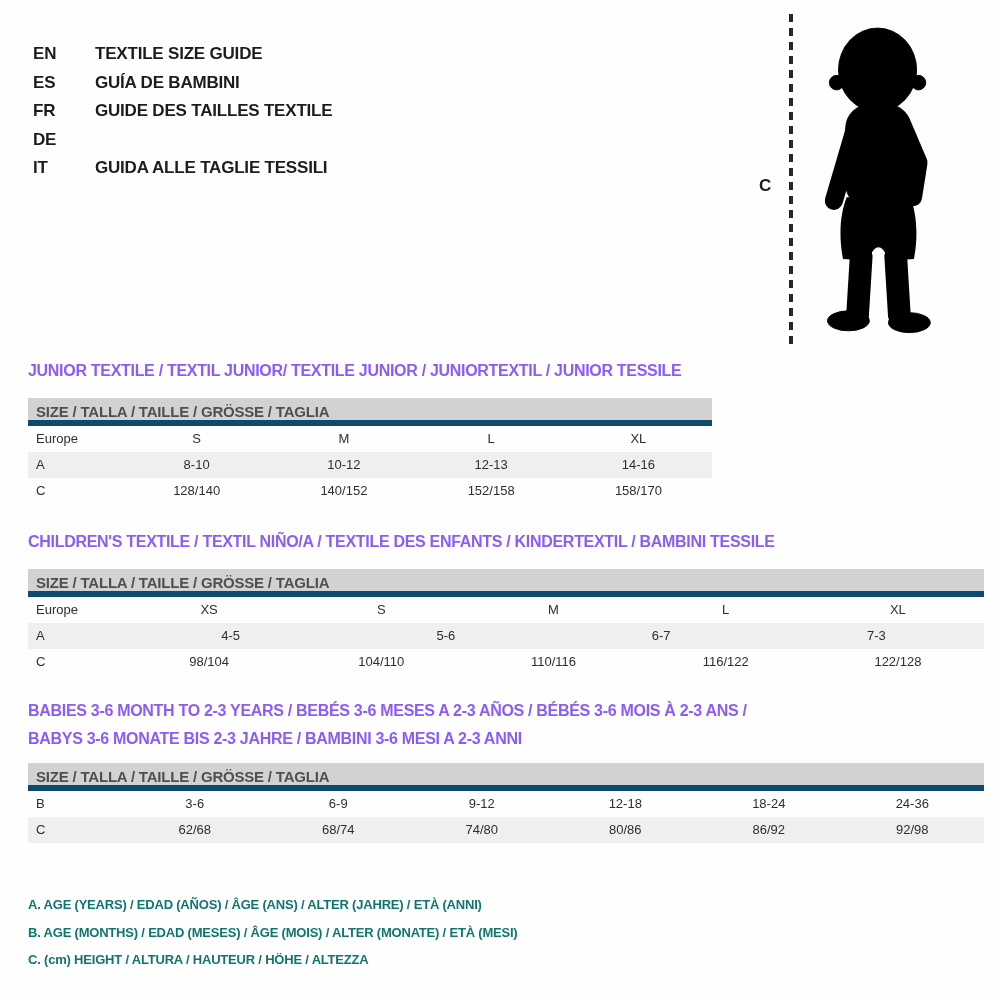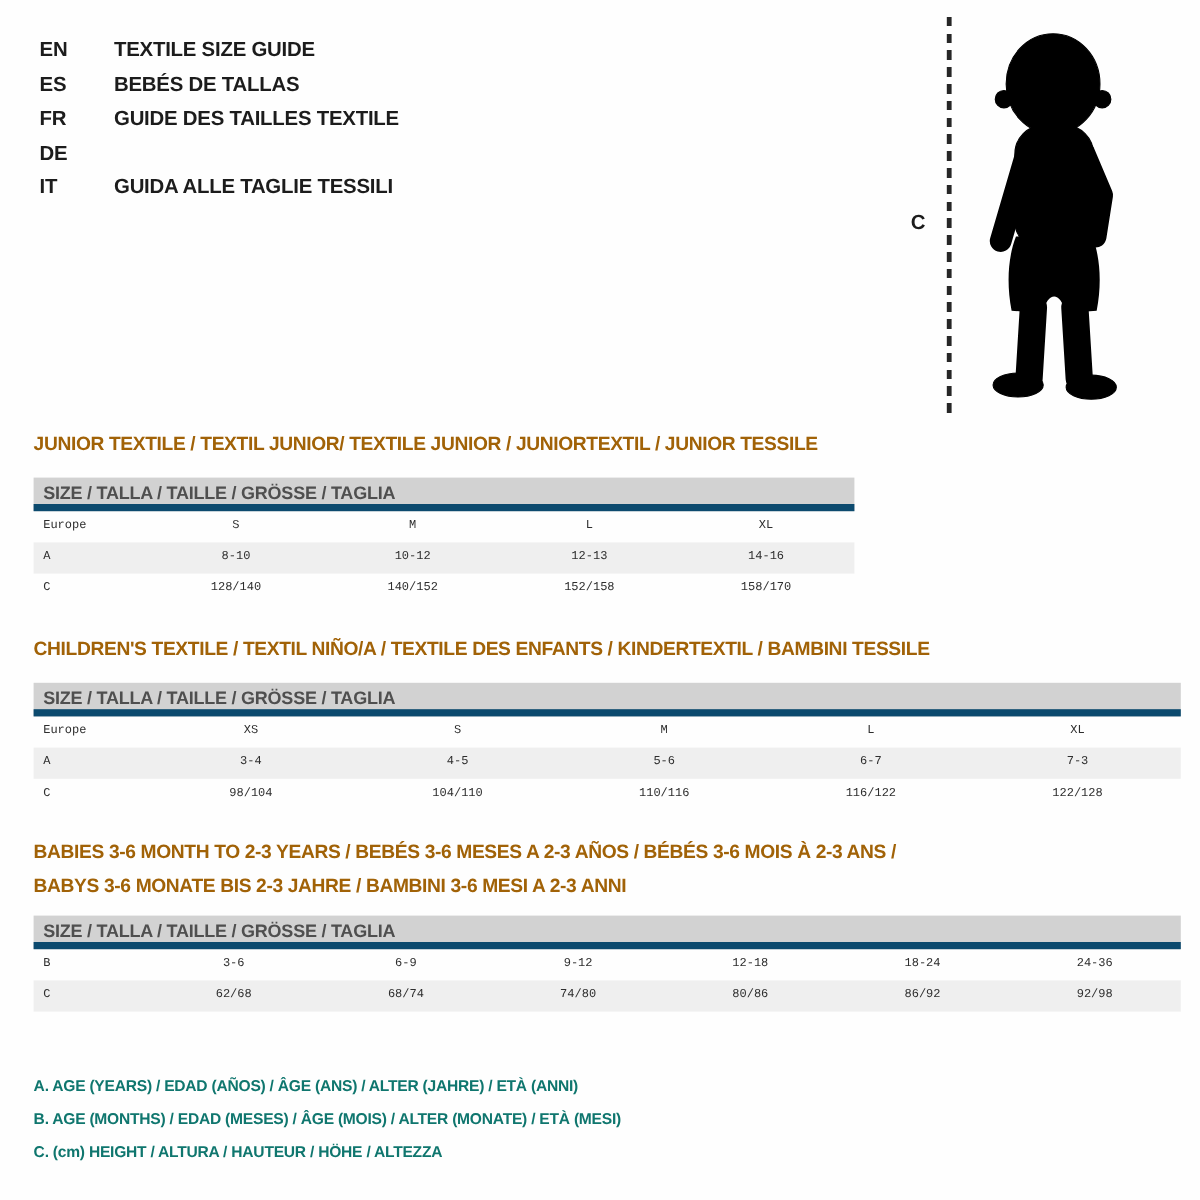--- a/index.html
+++ b/index.html
@@ -1,34 +1,34 @@
 <!DOCTYPE html>
 <html><head>
 <meta charset="utf-8">
 <style>
   html,body{margin:0;padding:0;background:#ffffff;}
   .page{
     position:relative;width:1000px;height:1000px;background:#fefefe;
     font-family:"Liberation Sans",sans-serif;color:#222;overflow:hidden;
   }
   
-  .lang-list{position:absolute;left:33px;top:28px;}
+  .lang-list{position:absolute;left:33px;top:40px;}
   .lang-row{display:flex;height:28.5px;align-items:center;font-weight:700;font-size:17px;letter-spacing:-0.2px;color:#1c1c1c;}
   .lang-code{width:62px;}
   
   .fig-line{position:absolute;left:789px;top:14px;width:4px;height:332px;
     background:repeating-linear-gradient(to bottom,#262626 0 8px,transparent 8px 14px);}
   .fig-label{position:absolute;left:759px;top:176px;font-weight:700;font-size:17px;color:#1c1c1c;}
   .fig-svg{position:absolute;left:803px;top:13px;}
   
   .sec{position:absolute;left:28px;}
-  .sec-title{font-weight:700;font-size:16px;letter-spacing:-0.3px;color:#a16207;line-height:21px;white-space:nowrap;}
+  .sec-title{font-weight:700;font-size:16px;letter-spacing:-0.3px;color:#8b5cf6;line-height:21px;white-space:nowrap;}
   .bar{background:#d2d2d2;height:28px;line-height:28px;padding-left:8px;font-weight:700;
     font-size:15px;color:#4f4f4f;letter-spacing:-0.2px;border-bottom:6px solid #0c4a6e;box-sizing:border-box;}
-  .row{display:flex;height:26px;line-height:26px;font-size:10px;color:#2e2e2e;font-family:Liberation Mono, monospace;}
+  .row{display:flex;height:26px;line-height:26px;font-size:13px;color:#2e2e2e;}
   .row.shaded{background:#efefef;}
   .row .lbl{width:95px;padding-left:8px;box-sizing:border-box;}
   .row .cell{flex:1;text-align:center;}
   .sec0{top:360px;width:684px;}
   .sec1{top:531px;width:956px;}
   .sec2{top:697px;width:956px;}
   .sec0 .bar,.sec1 .bar{margin-top:17px;}
   .sec2 .sec-title{line-height:28px;}
   .sec2 .bar{margin-top:10px;}
   
@@ -40,21 +40,21 @@
 
 <div class="page">
 
   <div class="lang-list">
       <div class="lang-row">
         <span class="lang-code">EN</span>
         <span>TEXTILE SIZE GUIDE</span>
       </div>
       <div class="lang-row">
         <span class="lang-code">ES</span>
-        <span>BEBÉS DE TALLAS</span>
+        <span>GUÍA DE BAMBINI</span>
       </div>
       <div class="lang-row">
         <span class="lang-code">FR</span>
         <span>GUIDE DES TAILLES TEXTILE</span>
       </div>
       <div class="lang-row">
         <span class="lang-code">DE</span>
       </div>
       <div class="lang-row">
         <span class="lang-code">IT</span>
@@ -111,21 +111,20 @@
       <div class="row">
         <span class="lbl">Europe</span>
         <span class="cell">XS</span>
         <span class="cell">S</span>
         <span class="cell">M</span>
         <span class="cell">L</span>
         <span class="cell">XL</span>
       </div>
       <div class="row shaded">
         <span class="lbl">A</span>
-        <span class="cell">3-4</span>
         <span class="cell">4-5</span>
         <span class="cell">5-6</span>
         <span class="cell">6-7</span>
         <span class="cell">7-3</span>
       </div>
       <div class="row">
         <span class="lbl">C</span>
         <span class="cell">98/104</span>
         <span class="cell">104/110</span>
         <span class="cell">110/116</span>

